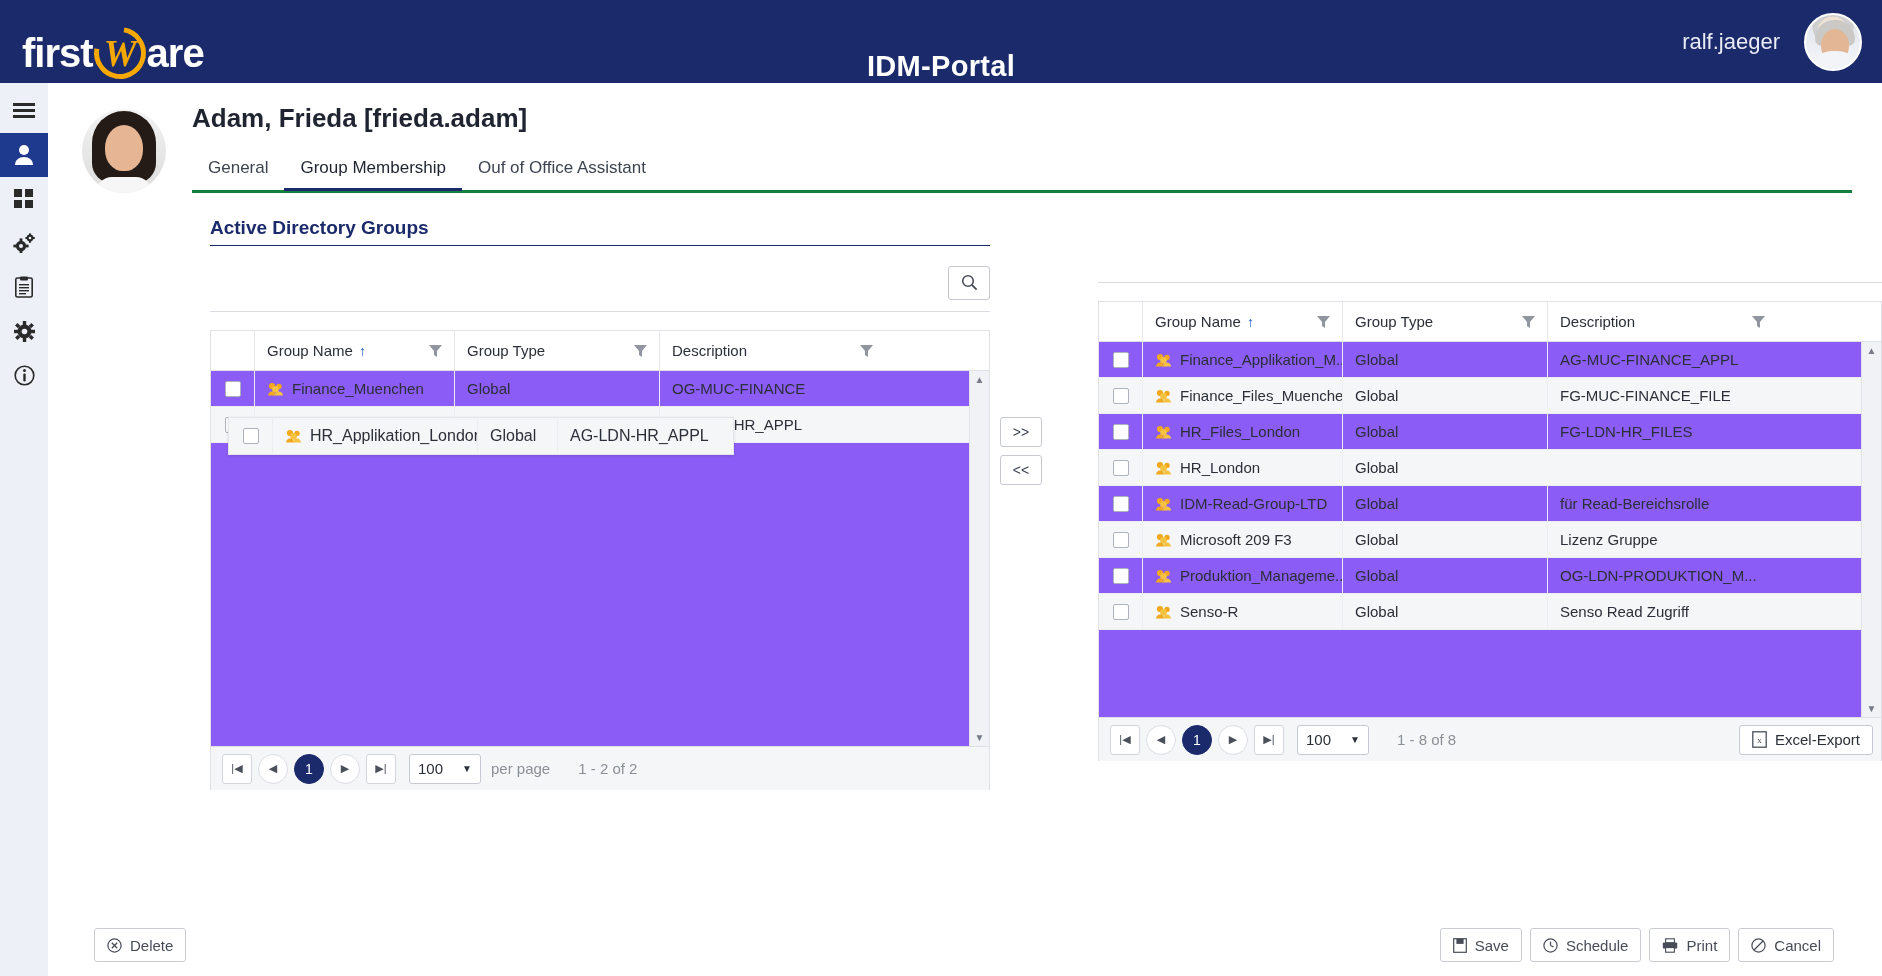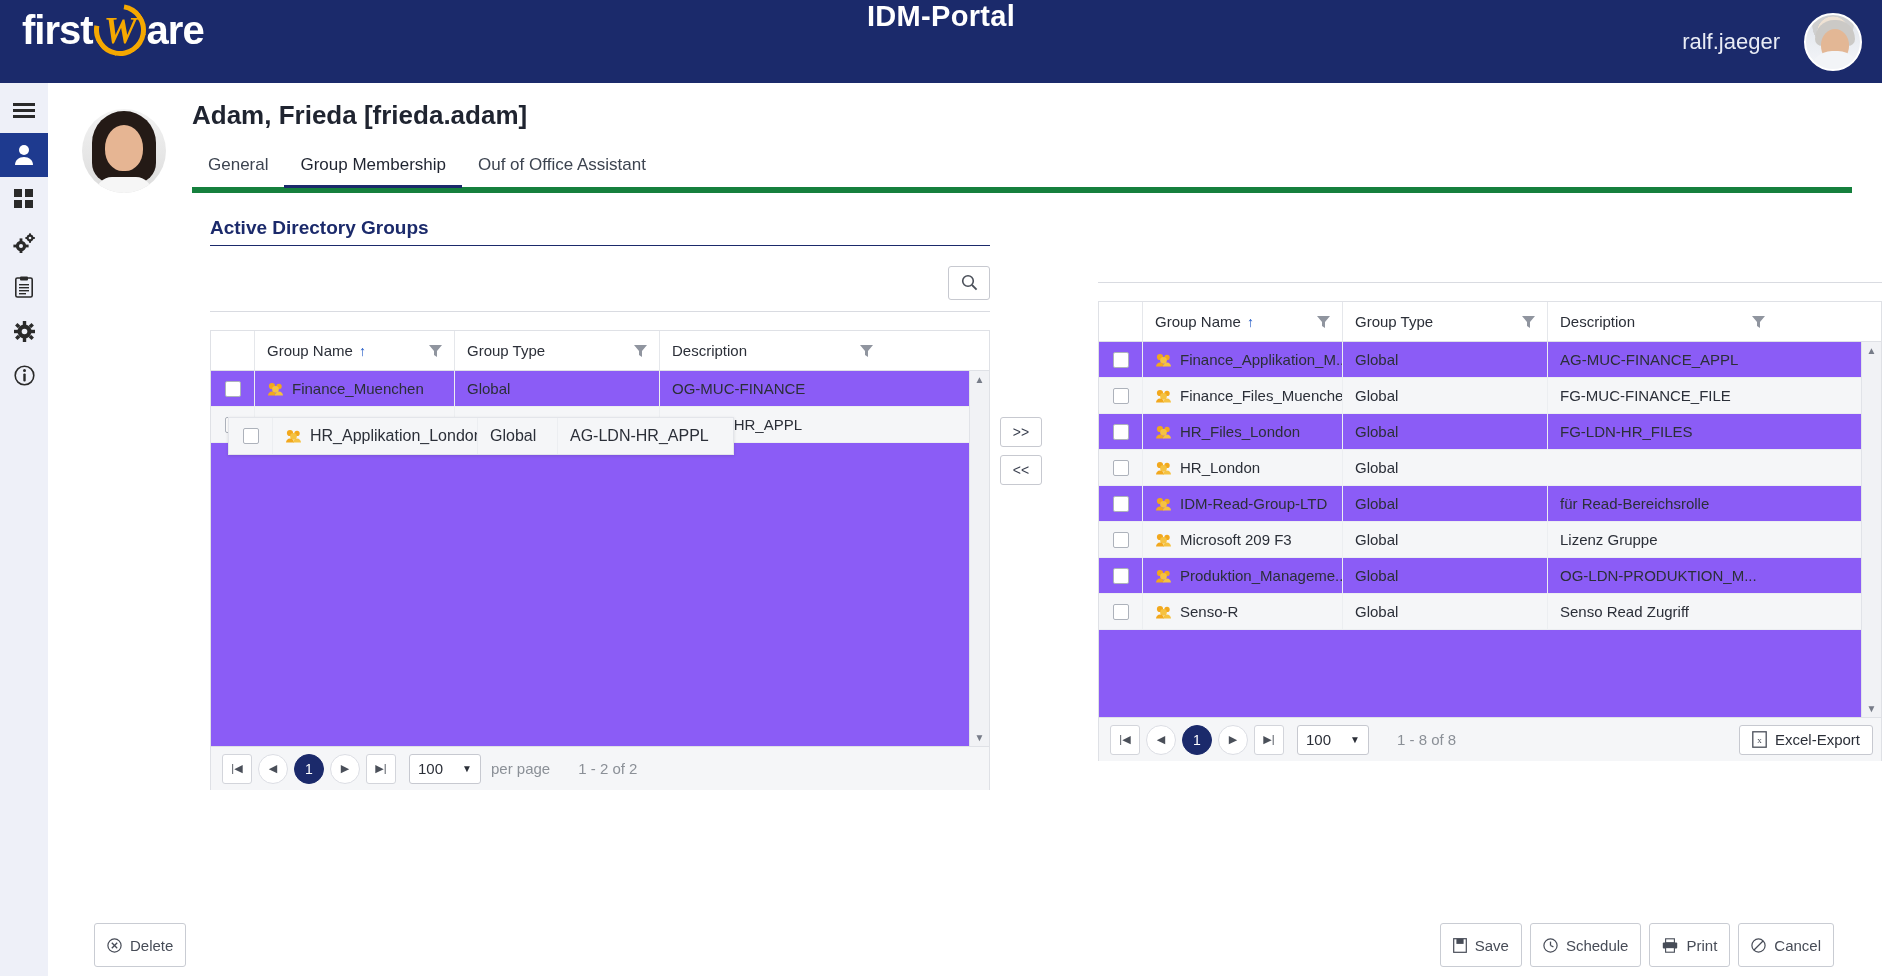--- a/index.html
+++ b/index.html
@@ -9,21 +9,21 @@
     background: #ffffff;
     font-family: "Liberation Sans", sans-serif;
     overflow: hidden;
   }
 
   
   .topbar {
     position: absolute; top: 0; left: 0;
     width: 1882px; height: 83px;
     background: #1b2a6b;
-    display: flex; align-items: flex-start;
+    display: flex; align-items: flex-end;
   }
   .logo {
     margin-left: 22px;
     display: flex; align-items: center;
     height: 60px;
   }
   .logo-text {
     font-size: 40px; font-weight: bold; color: #ffffff;
     letter-spacing: -1px; line-height: 1;
     display: flex; align-items: center;
@@ -124,21 +124,21 @@
   }
   .profile-photo .p-body {
     position: absolute; bottom: 0; left: 14px; width: 56px; height: 16px;
     background: #f6f6f6; border-radius: 18px 18px 0 0;
   }
   .profile-right { margin-left: 26px; padding-top: 10px; flex: 1; }
   .profile-name {
     font-size: 26px; font-weight: bold; color: #1f2430;
     margin-bottom: 18px;
   }
-  .tabs { display: flex; align-items: flex-end; border-bottom: 6px solid #15803d; width: 1660px; }
+  .tabs { display: flex; align-items: flex-end; border-bottom: 3px solid #15803d; width: 1660px; }
   .tab {
     padding: 6px 16px 10px 16px;
     font-size: 17px; color: #3d4450; cursor: pointer;
     border-bottom: 3px solid transparent; margin-bottom: -1px;
   }
   .tab.active { color: #1f2430; border-bottom-color: #1b2a6b; }
 
   
   .panels { position: relative; margin-top: 24px; height: 640px; }
   .panel { position: absolute; top: 0; }
@@ -268,21 +268,21 @@
   }
   .ghost .td { font-size: 16px; }
 
   
   .footer {
     position: absolute; bottom: 0; left: 48px;
     width: 1834px; height: 62px;
     display: flex; align-items: center;
   }
   .fbtn {
-    height: 44px; padding: 0 12px;
+    height: 34px; padding: 0 12px;
     border: 1px solid #c9ccd3; background: #fff; border-radius: 3px;
     display: flex; align-items: center; gap: 8px;
     font-size: 15px; color: #474c57; cursor: pointer;
   }
   .footer-left { margin-left: 46px; }
   .footer-right { margin-left: auto; margin-right: 48px; display: flex; gap: 8px; }
 </style>
 </head>
 <body>
 

